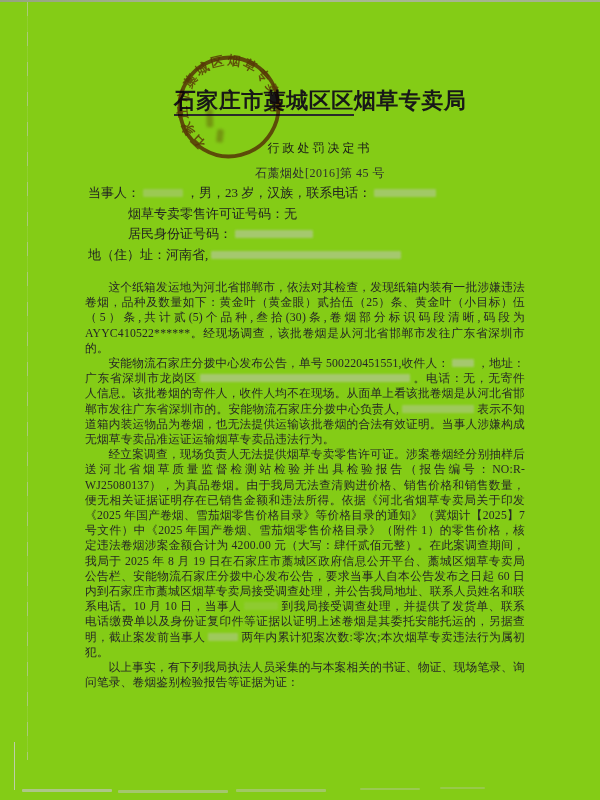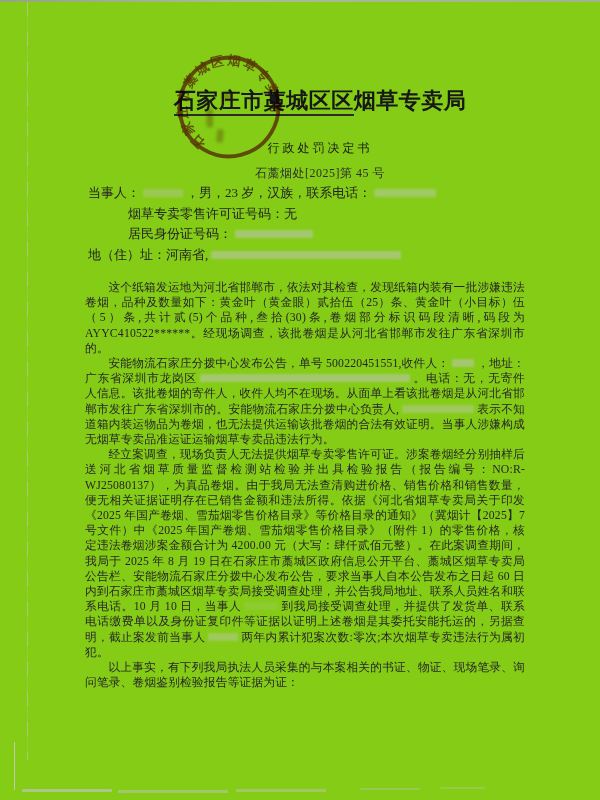--- a/index.html
+++ b/index.html
@@ -65,21 +65,21 @@
   <div class="bottom-tick"></div>
   <div class="smudge sm1"></div>
   <div class="smudge sm2"></div>
   <div class="smudge sm3"></div>
   <div class="smudge sm4"></div>
   <div class="smudge sm5"></div>
 
   <div class="header">
     <div class="title1"><span class="u-part">石家庄市藁城区区</span><span>烟草专卖局</span></div>
     <div class="title2">行政处罚决定书</div>
-    <div class="doc-no">石藁烟处[2025]第 45 号</div>
+    <div class="doc-no">石藁烟处[2016]第 45 号</div>
   </div>
 
   <svg class="seal" viewBox="0 0 120 120">
     <defs>
       <path id="sealArc" d="M 60,104.5 A 44.5,44.5 0 1 1 60.02,104.5" fill="none"></path>
     </defs>
     <circle cx="60" cy="60" r="52" fill="none" stroke="#9c3032" stroke-width="4" opacity="0.85"></circle>
     <text font-size="13.5" fill="#9c3032" opacity="0.8" font-weight="bold" font-family="Liberation Serif, serif" letter-spacing="2.5">
       <textPath href="#sealArc" startOffset="13%">石家庄市藁城区烟草专卖局</textPath>
     </text>

